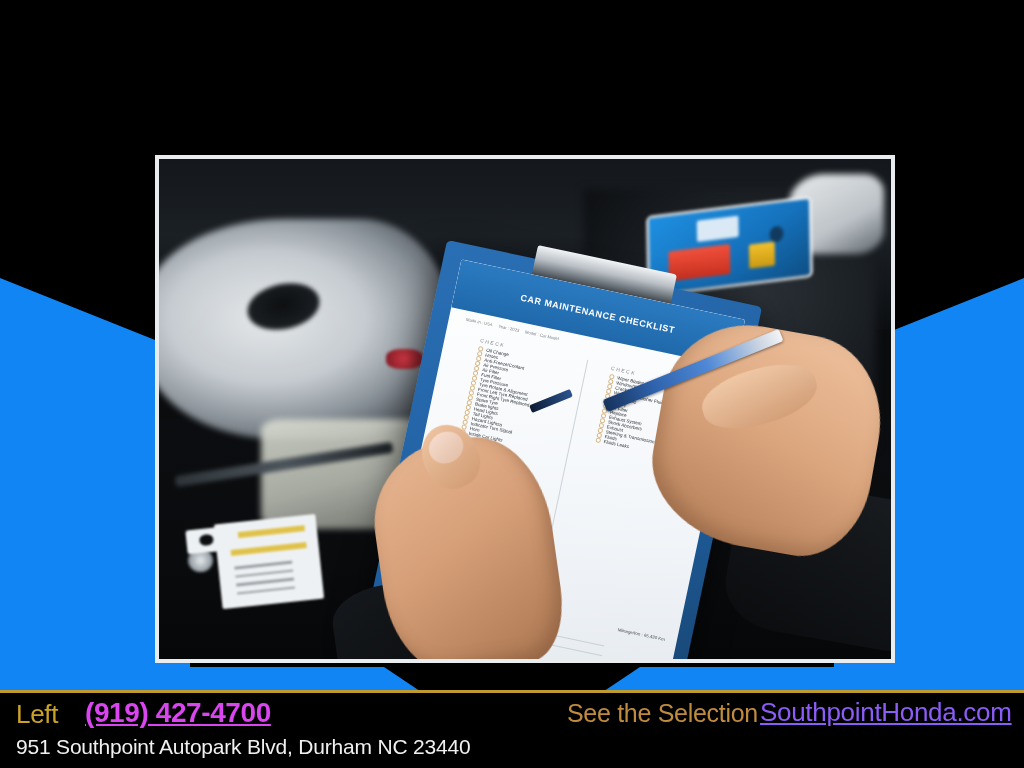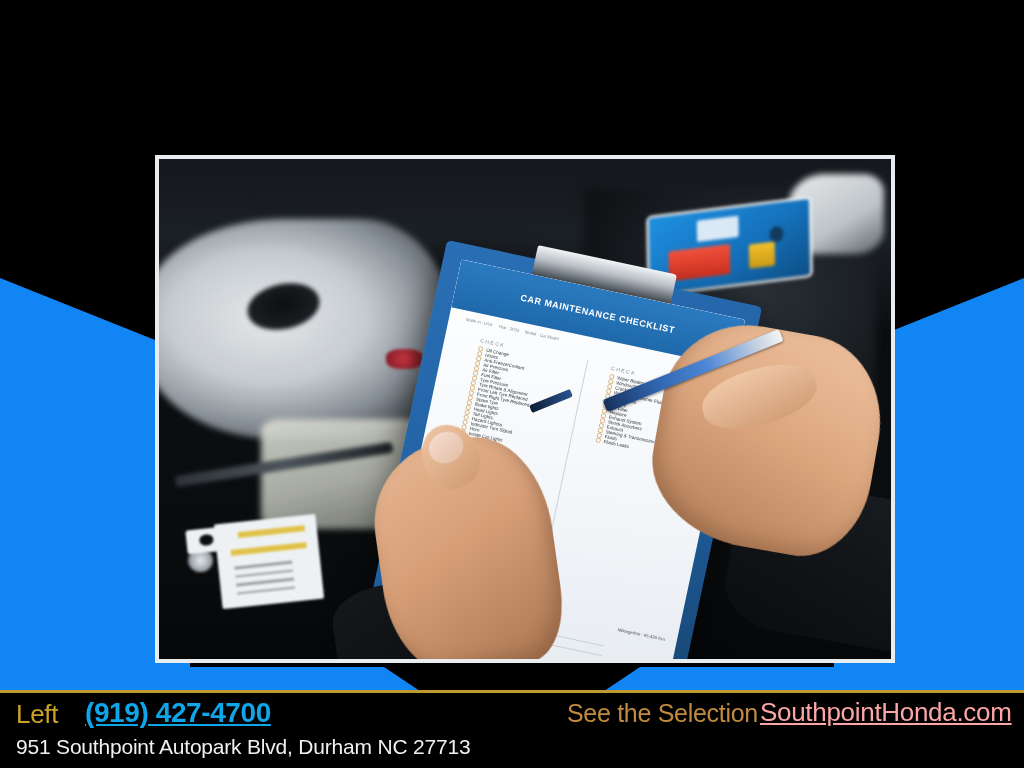--- a/index.html
+++ b/index.html
@@ -249,33 +249,33 @@
     transform:rotate(-22deg);
   }
 
   
   .f-sales {
     position:absolute; left:16px; top:699px;
     font-size:26px; color:#C9A227; letter-spacing:-0.3px;
   }
   .f-phone {
     position:absolute; left:85px; top:697px;
-    font-size:28px; font-weight:700; color:#0ea5e9; letter-spacing:-0.4px;
+    font-size:28px; font-weight:700; color:#d946ef; letter-spacing:-0.4px;
   }
   .f-addr {
     position:absolute; left:16px; top:735px;
     font-size:21px; color:#F0F0F0; letter-spacing:-0.2px;
   }
   .f-see {
     position:absolute; left:567px; top:699px;
     font-size:25px; color:#C08B3E; letter-spacing:-0.3px;
   }
   .f-site {
     position:absolute; left:760px; top:697px;
-    font-size:26px; color:#fca5a5; letter-spacing:-0.3px;
+    font-size:26px; color:#8b5cf6; letter-spacing:-0.3px;
   }
 </style>
 </head>
 <body>
 
 <div id="stage">
 
 
   <div class="wedge wedge-left"></div>
   <div class="wedge wedge-right"></div>
@@ -484,17 +484,17 @@
       <div class="hand-right"></div>
       <div class="fingers-r"></div>
       <div class="pen"></div>
       <div class="pen-tip"></div>
 
     </div>
   </div>
 
   <div class="f-sales">Left</div>
   <a class="f-phone" href="#">(919) 427-4700</a>
-  <div class="f-addr">951 Southpoint Autopark Blvd, Durham NC 27713</div>
+  <div class="f-addr">951 Southpoint Autopark Blvd, Durham NC 23440</div>
   <div class="f-see">See the Selection</div>
   <a class="f-site" href="#">SouthpointHonda.com</a>
 
 </div>
 
 </body></html>

